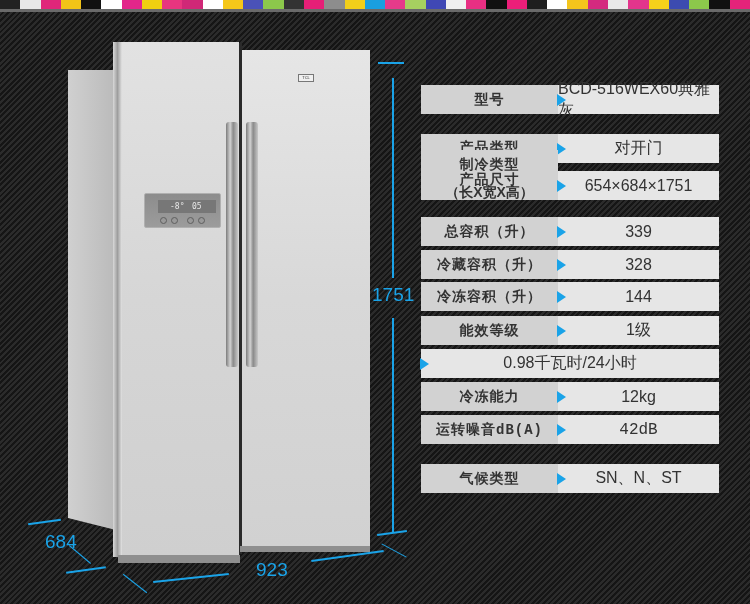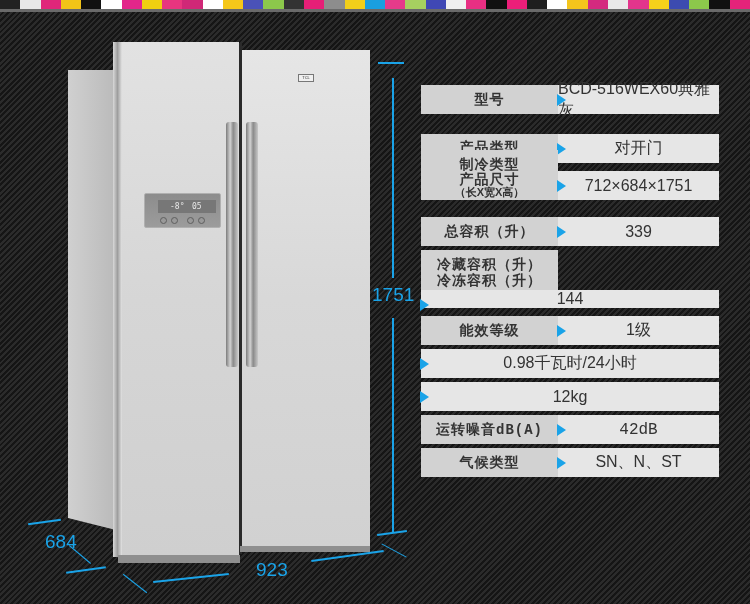--- a/index.html
+++ b/index.html
@@ -39,21 +39,21 @@
   
   .spec{position:absolute;left:421px;top:85px;width:298px;}
   .row{position:absolute;left:0;width:298px;height:29px;display:flex;}
   .row .lbl{width:137px;height:100%;background:#d2d2d2;color:#333;font-weight:bold;font-size:14px;
     display:flex;align-items:center;justify-content:center;letter-spacing:1px;}
   .row .val{position:relative;flex:1;height:100%;background:#e6e6e6;color:#333;font-size:16px;
     display:flex;align-items:center;justify-content:center;}
   .row .arrow{position:absolute;left:-1px;top:9px;width:0;height:0;
     border-top:6px solid transparent;border-bottom:6px solid transparent;border-left:9px solid #1aa3e8;}
   .lbl-two{display:flex;flex-direction:column;align-items:center;line-height:13px;}
-  .lbl-two .sub{font-size:11px;font-weight:bold;letter-spacing:0;}
+  .lbl-two .sub{font-size:14px;font-weight:bold;letter-spacing:0;}
 </style>
 </head>
 <body>
 
 <div class="topband" id="band">
     <span style="background: rgb(34, 34, 34);"></span>
     <span style="background: rgb(232, 232, 232);"></span>
     <span style="background: rgb(224, 38, 122);"></span>
     <span style="background: rgb(242, 196, 23);"></span>
     <span style="background: rgb(17, 17, 17);"></span>
@@ -156,66 +156,71 @@
   <div class="row" style="top:65px;text-align:center;">
     <div class="lbl">制冷类型</div>
   </div>
   <div class="row" style="top:86px;">
     <div class="lbl lbl-two">
       <span>产品尺寸</span>
       <span class="sub">（长X宽X高）</span>
     </div>
     <div class="val">
         <span class="arrow"></span>
-        <span>712×684×1751</span>
+        <span>654×684×1751</span>
       </div>
   </div>
   <div class="row" style="top:132px;">
     <div class="lbl">总容积（升）</div>
     <div class="val">
         <span class="arrow"></span>
         <span>339</span>
       </div>
   </div>
   <div class="row" style="top:165px;">
     <div class="lbl">冷藏容积（升）</div>
-  </div>
-  <div class="row" style="top:187px;flex-direction:column;">
+    <div class="val">
+        <span class="arrow"></span>
+        <span>328</span>
+      </div>
+  </div>
+  <div class="row" style="top:197px;">
     <div class="lbl">冷冻容积（升）</div>
     <div class="val">
         <span class="arrow"></span>
         <span>144</span>
       </div>
   </div>
   <div class="row" style="top:231px;">
     <div class="lbl">能效等级</div>
     <div class="val">
         <span class="arrow"></span>
         <span>1级</span>
       </div>
   </div>
   <div class="row" style="top:264px;">
     <div class="val">
         <span class="arrow"></span>
         <span>0.98千瓦时/24小时</span>
       </div>
   </div>
   <div class="row" style="top:297px;">
+    <div class="lbl">冷冻能力</div>
     <div class="val">
         <span class="arrow"></span>
         <span>12kg</span>
       </div>
   </div>
   <div class="row" style="top:330px;font-family:Liberation Mono, monospace;">
     <div class="lbl">运转噪音dB(A)</div>
     <div class="val">
         <span class="arrow"></span>
         <span>42dB</span>
       </div>
   </div>
-  <div class="row" style="top:363px;">
+  <div class="row" style="top:379px;">
     <div class="lbl">气候类型</div>
     <div class="val">
         <span class="arrow"></span>
         <span>SN、N、ST</span>
       </div>
   </div>
 </div>
 
 </body></html>

